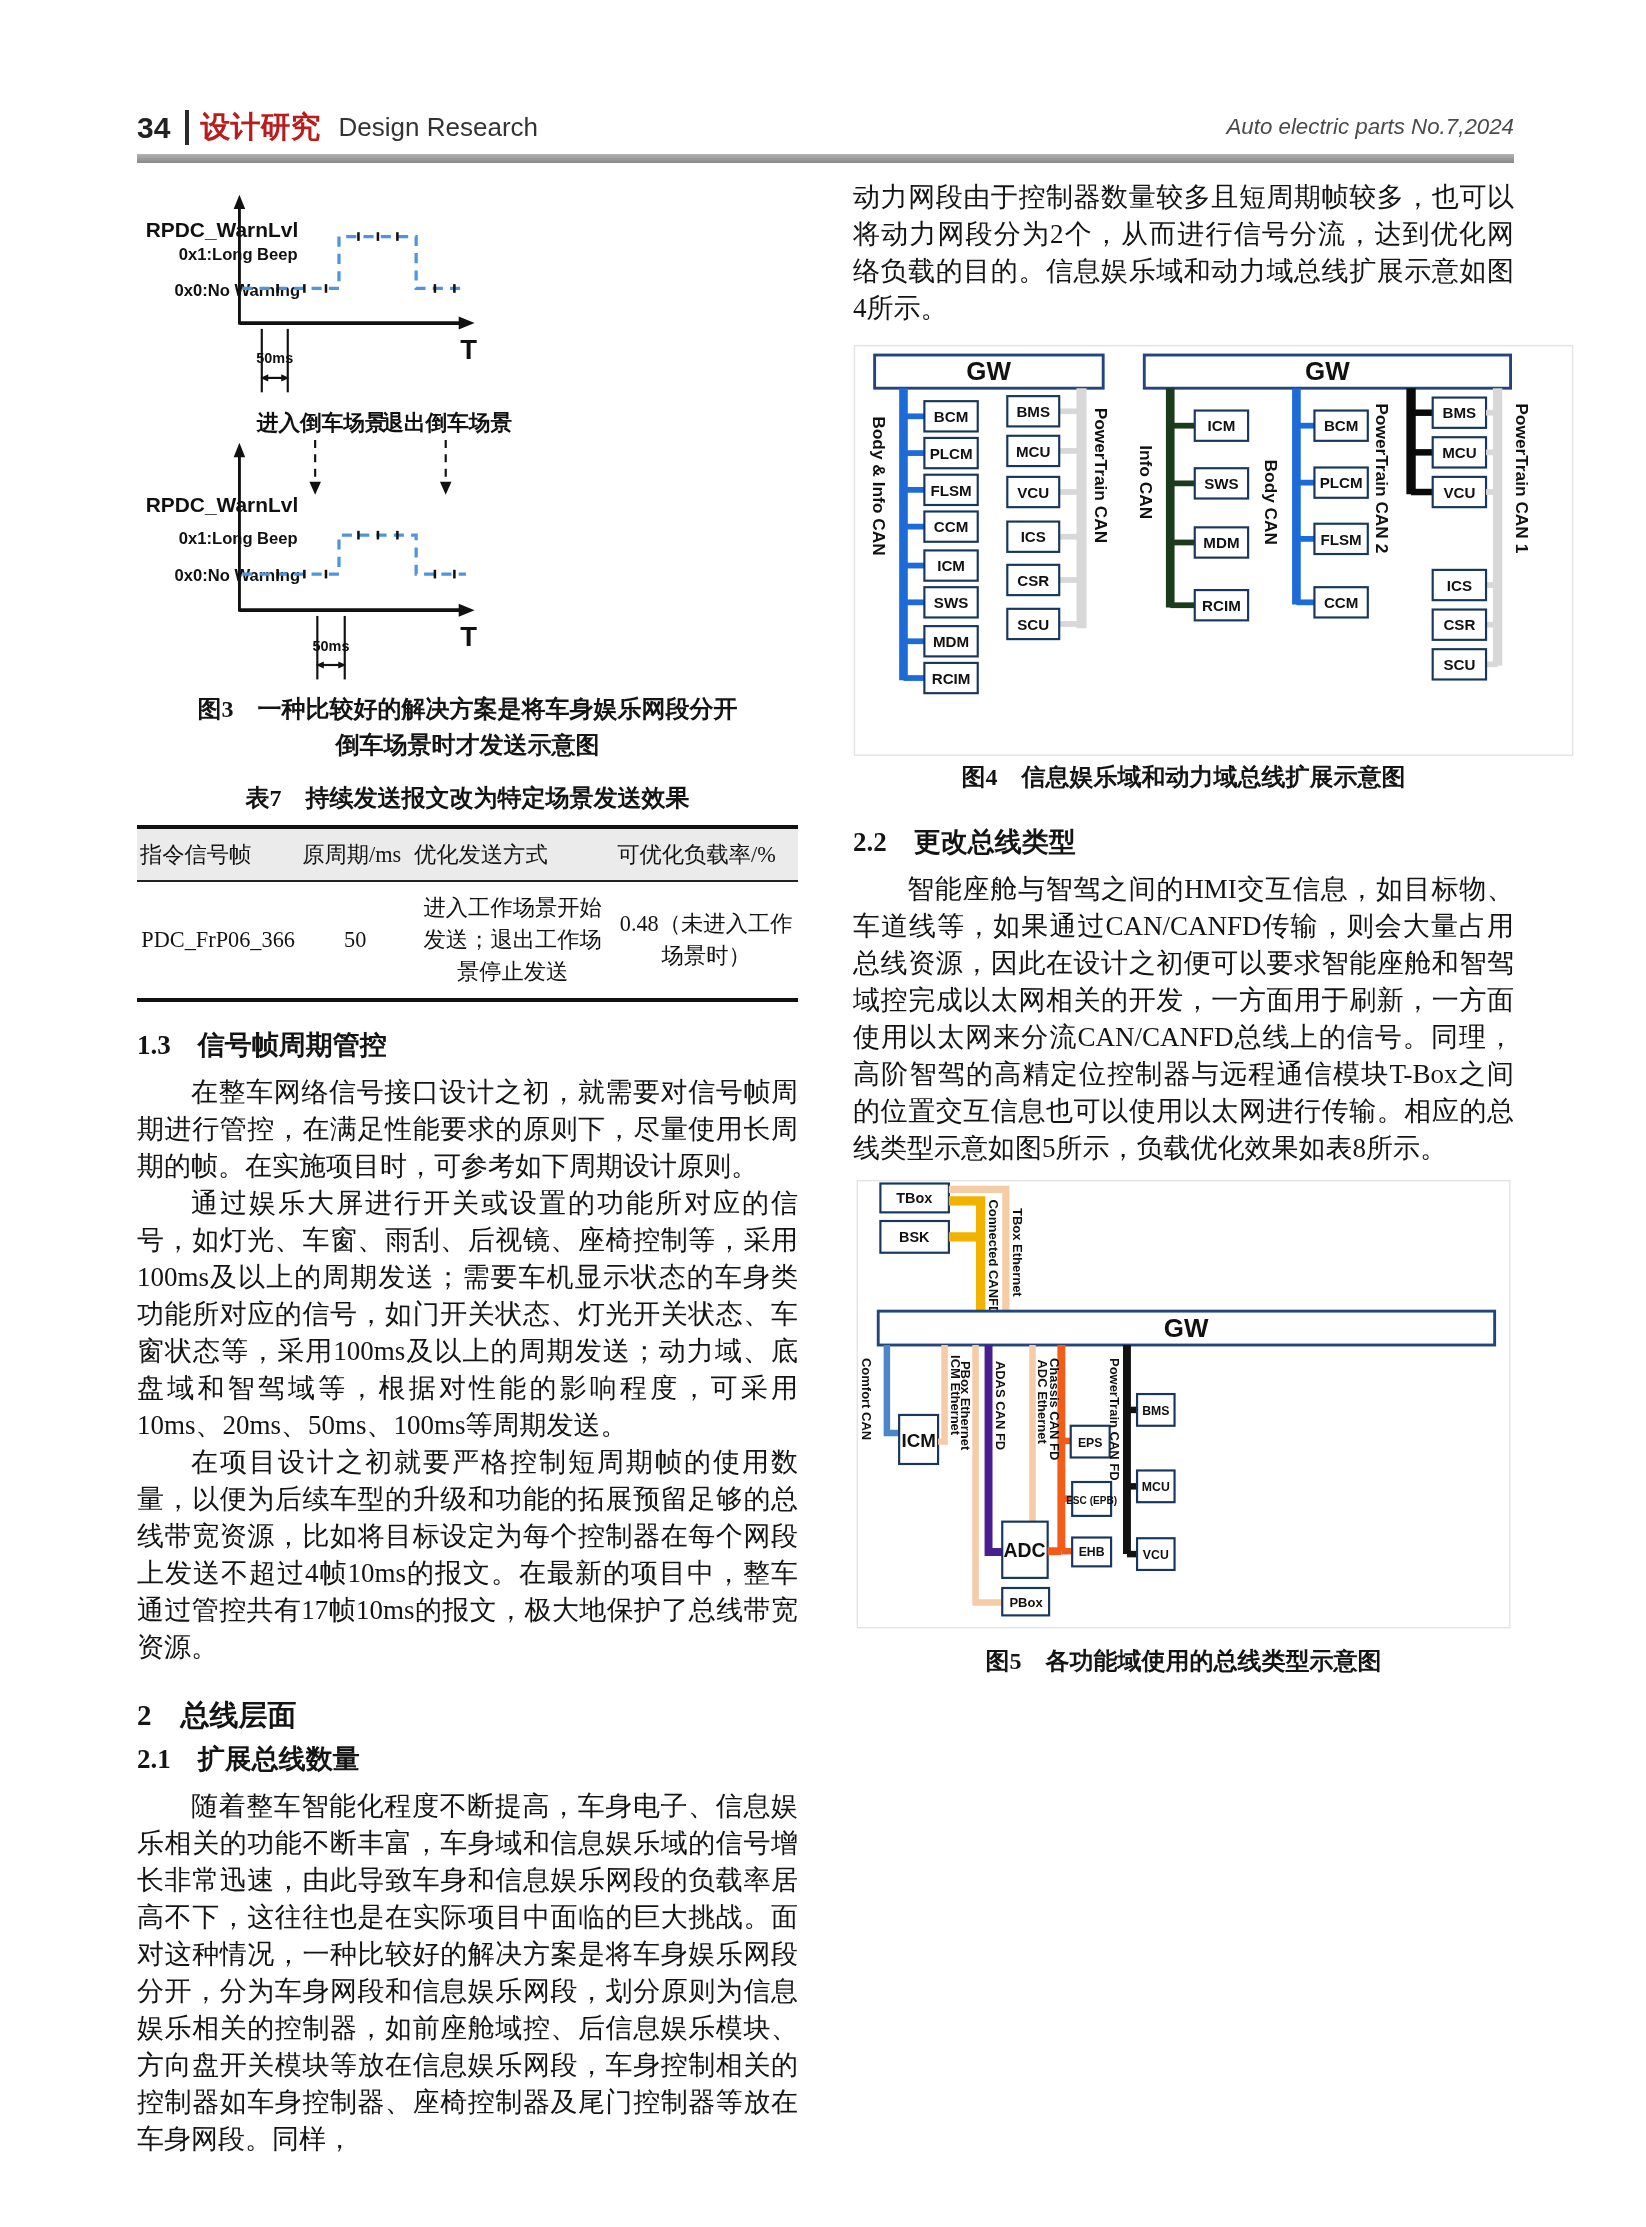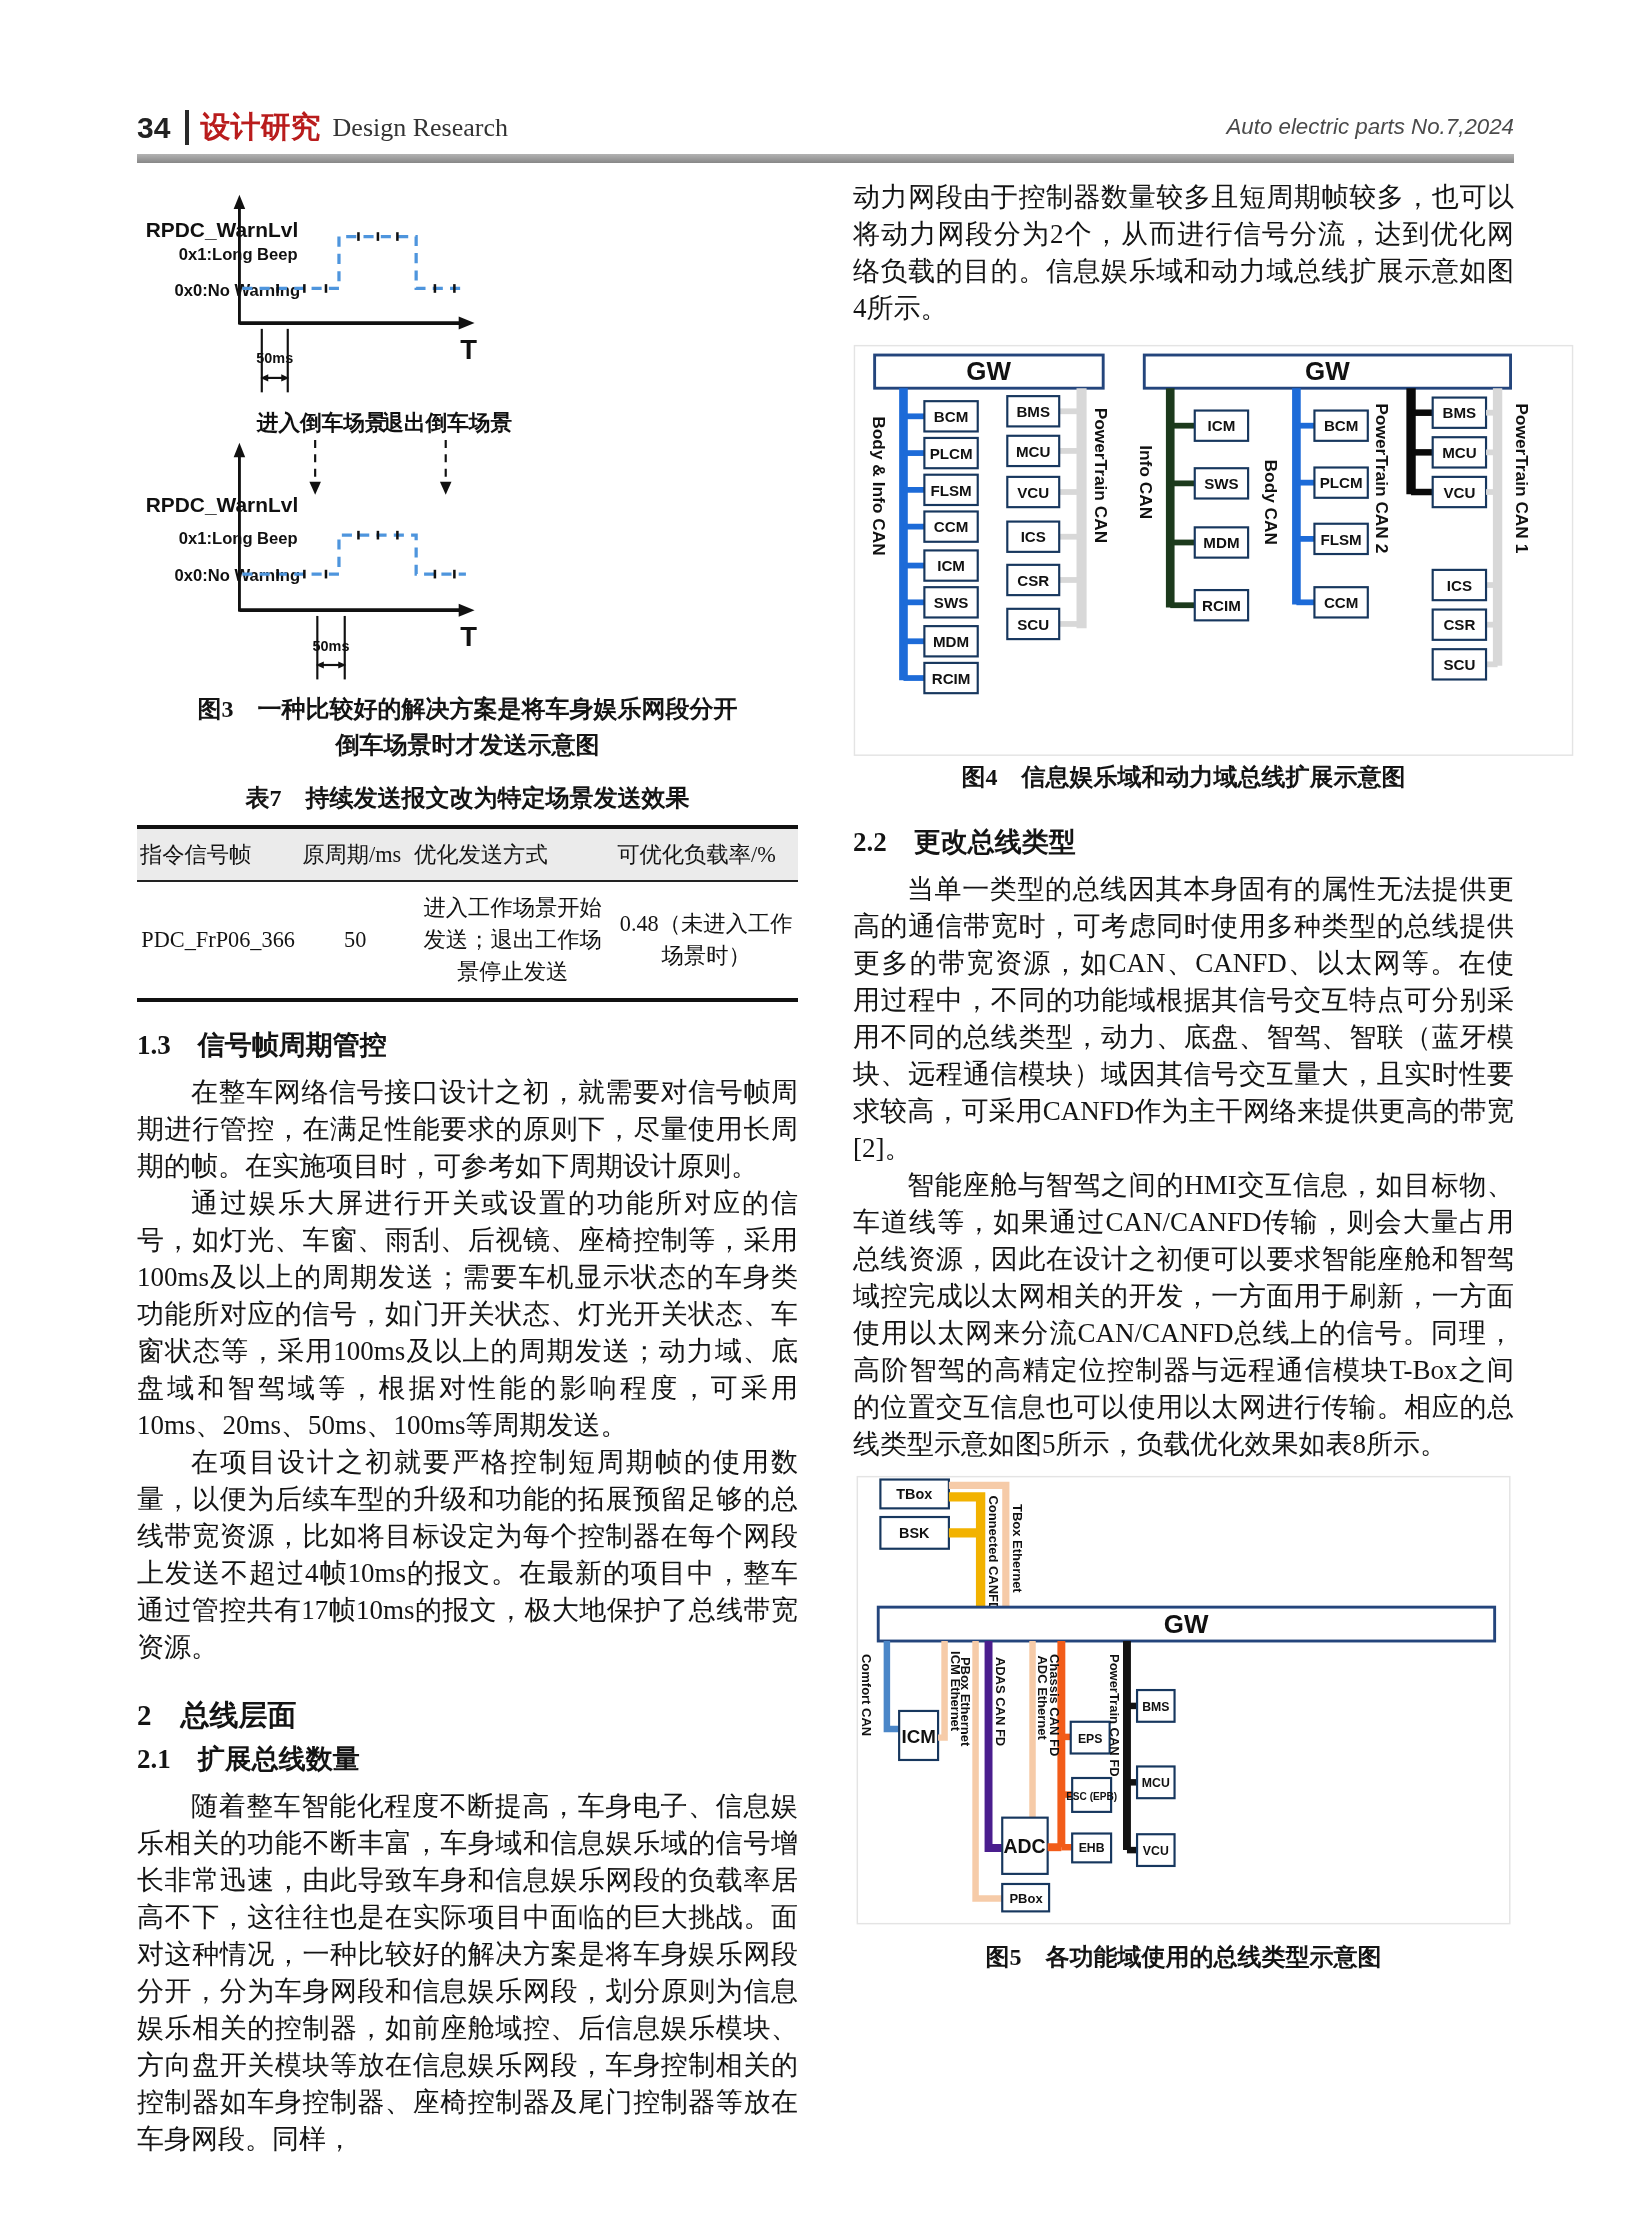--- a/index.html
+++ b/index.html
@@ -6,21 +6,21 @@
   html,body { background:#ffffff; }
   .page { position:relative; width:1646px; height:2227px; background:#ffffff;
           font-family:"Liberation Serif", serif; color:#141414; overflow:hidden; }
 
   
   .hdr { position:absolute; left:137px; top:107px; width:1377px; height:43px; }
   .hdr-left { position:absolute; left:0; top:0; display:flex; align-items:center; }
   .pgnum { font-family:"Liberation Sans",sans-serif; font-size:30px; font-weight:bold; color:#222; }
   .hdr-div { display:inline-block; width:4.3px; height:35px; background:#2a2a2a; margin:0 11.5px 0 14.4px; }
   .sec-cn { font-family:"Liberation Sans",sans-serif; font-size:30px; font-weight:bold; color:#b91c1c; }
-  .sec-en { font-family:Liberation Serif, serif; font-size:26px; color:#333; margin-left:12px; }
+  .sec-en { font-family:Liberation Sans, sans-serif; font-size:26px; color:#333; margin-left:18px; }
   .jrn { position:absolute; right:0; top:7.2px; font-family:"Liberation Sans",sans-serif;
          font-style:italic; font-size:22.3px; color:#4a4a4a; }
   .hdr-rule { position:absolute; left:137px; top:154px; width:1377px; height:9.4px;
               background:linear-gradient(#b3b3b3,#878787); }
 
   
   .col { position:absolute; width:661px; font-size:27px; line-height:37px; text-align:justify; }
   .col-l { left:137px;  top:186px; }
   .col-r { left:853px; top:179px; }
   p.body { text-indent:2em; }
@@ -309,21 +309,20 @@
           <rect x="804" y="368" width="74" height="42" class="nbox"></rect>
             <text x="841" y="397" font-size="21" class="ntxt">CSR</text>
           <rect x="804" y="423" width="74" height="42" class="nbox"></rect>
             <text x="841" y="452" font-size="21" class="ntxt">SCU</text>
         </g>
       </svg>
     </div>
     <div class="caption" style="margin-top:0;">图4　信息娱乐域和动力域总线扩展示意图</div>
 
     <div class="h-sub" style="margin-top:29px;">2.2　更改总线类型</div>
-    <p class="body">当单一类型的总线因其本身固有的属性无法提供更高的通信带宽时，可考虑同时使用多种类型的总线提供更多的带宽资源，如CAN、CANFD、以太网等。在使用过程中，不同的功能域根据其信号交互特点可分别采用不同的总线类型，动力、底盘、智驾、智联（蓝牙模块、远程通信模块）域因其信号交互量大，且实时性要求较高，可采用CANFD作为主干网络来提供更高的带宽[2]。</p>
     <p class="body">智能座舱与智驾之间的HMI交互信息，如目标物、车道线等，如果通过CAN/CANFD传输，则会大量占用总线资源，因此在设计之初便可以要求智能座舱和智驾域控完成以太网相关的开发，一方面用于刷新，一方面使用以太网来分流CAN/CANFD总线上的信号。同理，高阶智驾的高精定位控制器与远程通信模块T-Box之间的位置交互信息也可以使用以太网进行传输。相应的总线类型示意如图5所示，负载优化效果如表8所示。</p>
 
     <div class="figwrap" style="margin-top:11.5px;">
       <svg width="726" height="451" viewBox="0 0 1007 625" style="font-size:37px">
         <rect x="6" y="2" width="905" height="620" class="fig-border"></rect>
 
         <rect x="38" y="6" width="95" height="40" class="nbox"></rect>
         <text x="85" y="33" font-size="20" class="ntxt">TBox</text>
         <rect x="38" y="58" width="95" height="44" class="nbox"></rect>
         <text x="85" y="87" font-size="20" class="ntxt">BSK</text>

